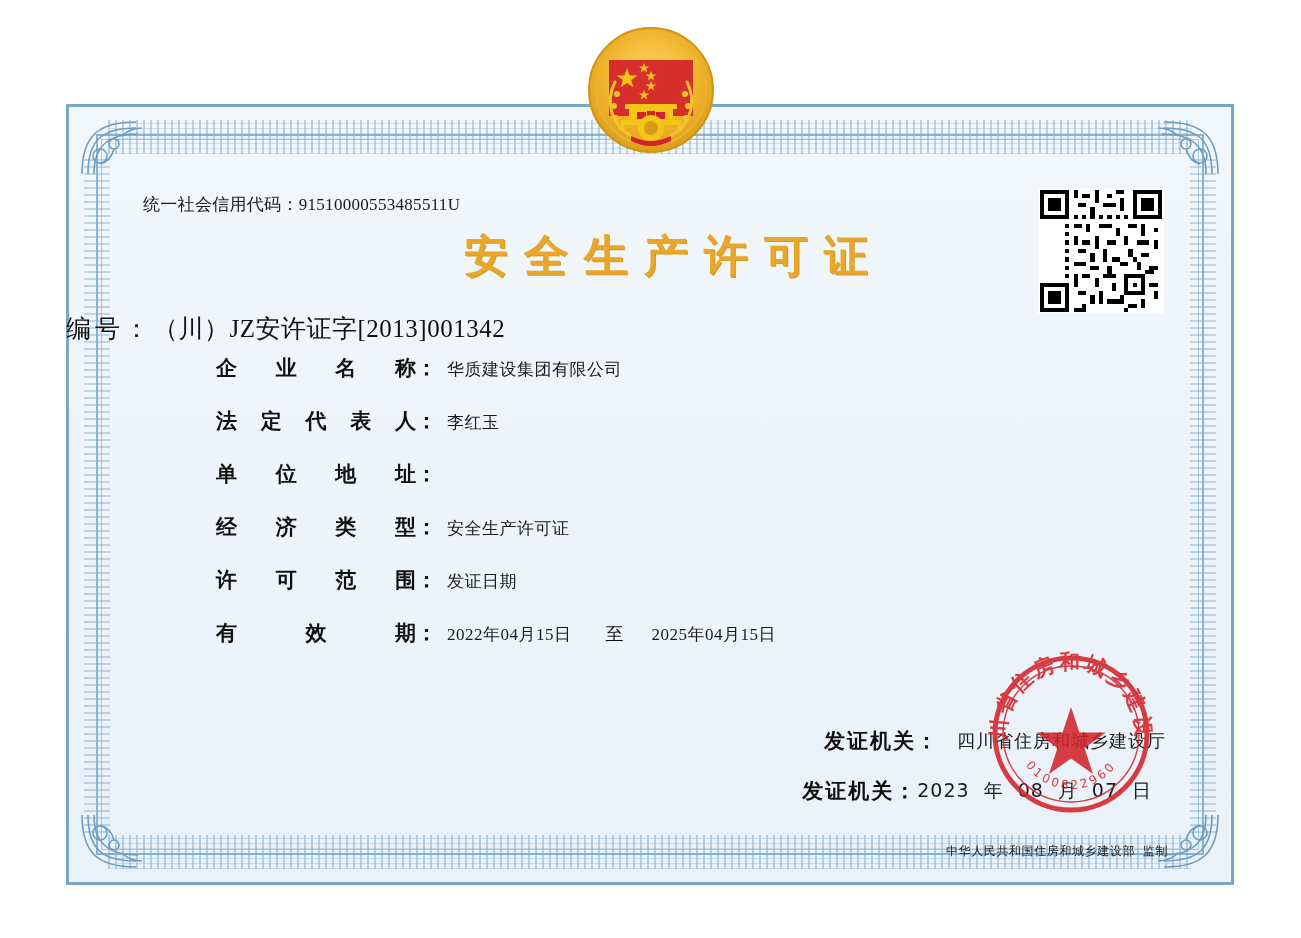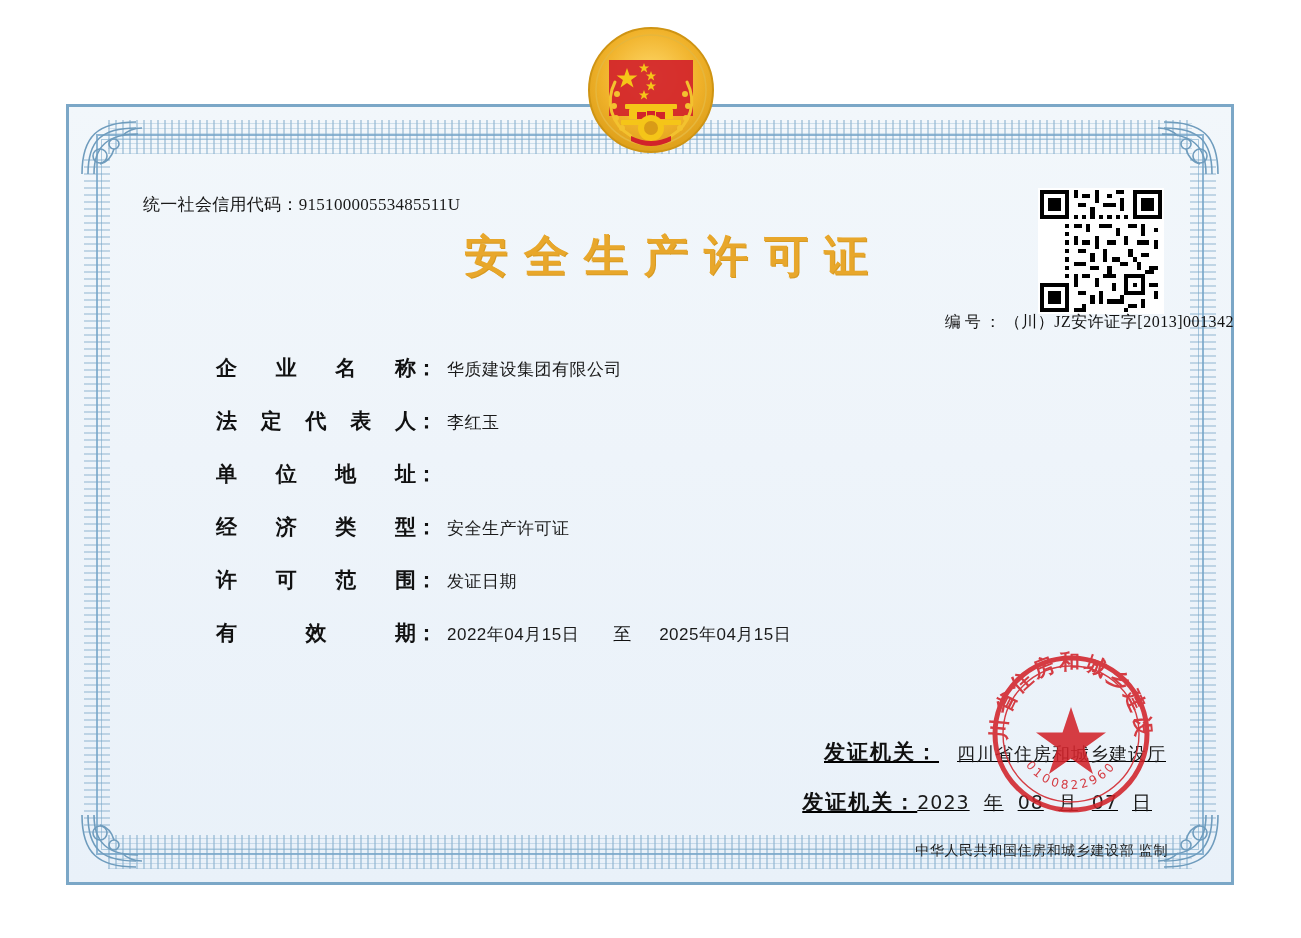--- a/index.html
+++ b/index.html
@@ -106,22 +106,22 @@
     font-weight:700;
     color:#e8a72b;
     letter-spacing:16px;
     text-indent:16px;
     text-shadow:1px 1px 0 #d79a22;
     padding-left:32px;
   }
 
   .serial{
     position:absolute;left:0;right:0;top:208px;
-    text-align:right;
-    font-size:16px;color:#111;
+    text-align:left;
+    font-size:25px;color:#111;
     letter-spacing:.5px;
   }
   .serial .lbl{letter-spacing:4px;}
 
   .fields{
     position:absolute;left:150px;top:250px;right:60px;
   }
   .field{
     display:flex;
     align-items:baseline;
@@ -138,42 +138,41 @@
     padding-right:0;
   }
   .f-label .ch{display:inline-block;}
   .f-colon{
     font-size:21px;font-weight:600;color:#111;
     margin-right:10px;
   }
   .f-value{
     font-size:17px;
     color:#1a1a1a;
-    font-family:Liberation Sans, sans-serif;
+    font-family:Liberation Serif, serif;
     letter-spacing:.5px;
   }
   .valid-mid{
     display:inline-block;
     margin:0 28px 0 34px;
     font-size:18px;
     font-family:"Liberation Serif",serif;
     color:#111;
   }
 
   .issuer-block{
     position:absolute;right:68px;top:612px;
     text-align:right;
   }
   .issuer-row{
     display:flex;
-    align-items:flex-end;
+    align-items:center;
     justify-content:flex-end;
     height:50px;
     white-space:nowrap;
-    text-decoration:underline;
   }
   .issuer-label{
     font-size:21px;font-weight:600;color:#111;
     letter-spacing:2px;
   }
   .issuer-value{
     font-size:18px;color:#1a1a1a;
     font-family:"DejaVu Sans","Liberation Sans",sans-serif;
     margin-left:18px;
     letter-spacing:1px;
@@ -190,24 +189,24 @@
     position:absolute;
     left:982px;top:645px;
     width:178px;height:178px;
     z-index:8;
     opacity:.88;
   }
 
   .footer-note{
     position:absolute;
     right:66px;bottom:25px;
-    font-size:14px;
+    font-size:12px;
     color:#222;
     letter-spacing:.6px;
-    font-family:Liberation Sans, sans-serif;
+    font-family:Liberation Mono, monospace;
     margin-left:16px;
   }
 </style>
 </head>
 <body>
 
 <div class="cert">
 
   <div class="border-outer"></div>
   <div class="border-inner"></div>

